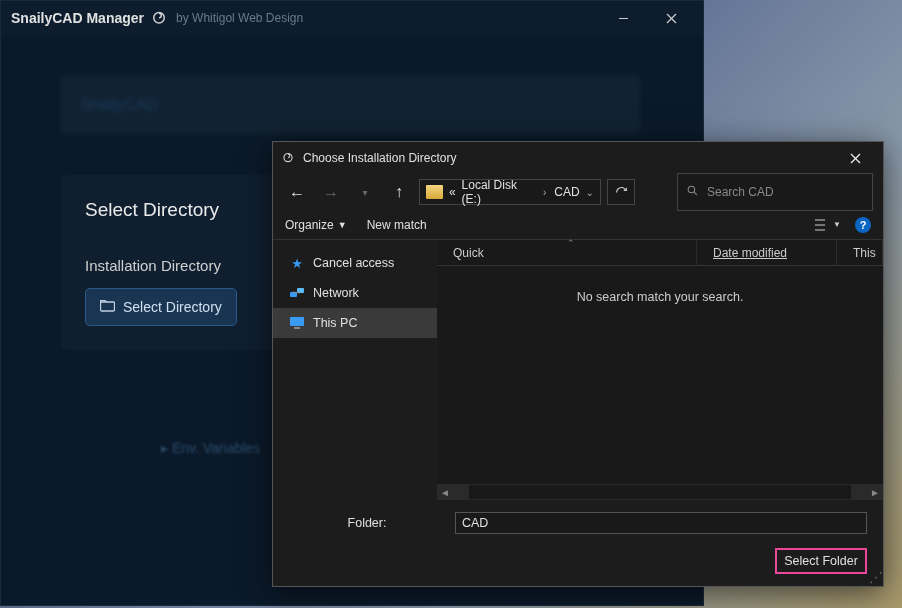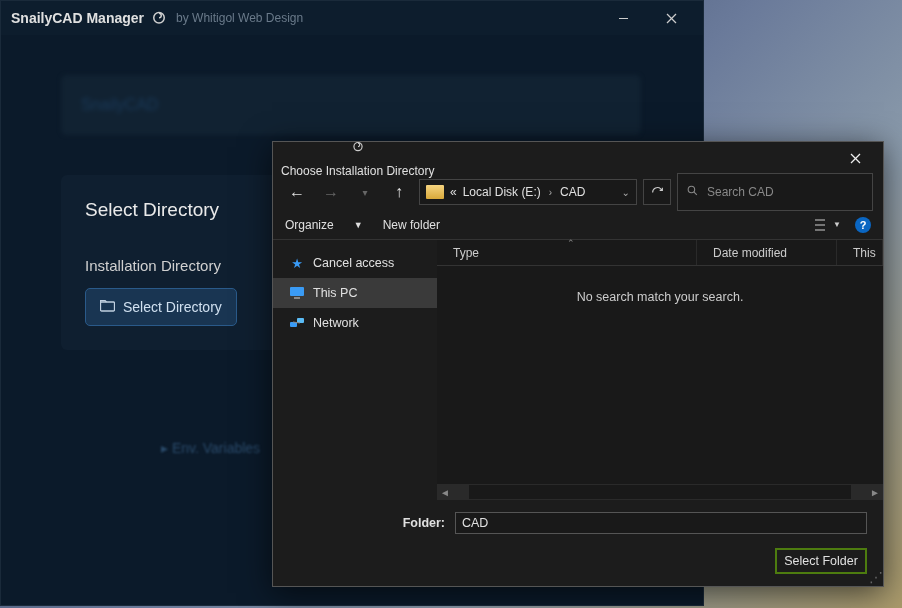--- a/index.html
+++ b/index.html
@@ -17,35 +17,35 @@
 .blur-block { width: 580px; height: 60px; background: #112232; border-radius: 6px; margin-bottom: 40px; display:flex; align-items:center; padding-left:20px; color:#1a3a5a; font-size:16px; filter: blur(2px);}
 .panel { background: #0f1f30; border-radius: 6px; padding: 24px; width: 580px; }
 .panel-title { color: #eaeaea; font-size: 19px; font-weight: 400; margin-bottom: 36px; }
 .panel-sub { color: #d0d0d0; font-size: 15px; margin-bottom: 14px; }
 .select-dir-btn { background: #193552; border: 1px solid #2a5a8a; color: #d0e0f0; padding: 10px 14px; border-radius: 5px; font-size: 14px; display: inline-flex; align-items: center; gap: 8px; cursor: pointer; }
 .below-blur { margin-top: 90px; width: 580px; height: 40px; color:#2a4a6a; filter: blur(1px); font-size:14px; padding-left:100px;}
 
 
 .dialog { position: absolute; left: 272px; top: 141px; width: 612px; height: 446px; background: #1c1c1c; border: 1px solid #555; box-shadow: 0 6px 30px rgba(0,0,0,.6); display: flex; flex-direction: column; }
 .dlg-titlebar { height: 32px; display: flex; align-items: center; padding: 0 8px; background: #1c1c1c; }
-.dlg-title { color: #e0e0e0; font-size: 12px; display: flex; align-items: center; gap: 8px; flex-direction: column; }
+.dlg-title { color: #e0e0e0; font-size: 12px; display: flex; align-items: center; gap: 8px; }
 .dlg-close { margin-left: auto; width: 40px; height: 28px; display: flex; align-items: center; justify-content: center; color: #e0e0e0; cursor: pointer; }
 
 .dlg-navbar { height: 36px; display: flex; align-items: center; padding: 0 10px; gap: 6px; }
 .nav-arrow { width: 28px; height: 28px; display: flex; align-items: center; justify-content: center; color: #e0e0e0; cursor: pointer; }
 .nav-arrow.disabled { color: #666; cursor: default; }
 .addr-bar { flex: 1; height: 26px; background: #191919; border: 1px solid #444; display: flex; align-items: center; padding: 0 6px; color: #e0e0e0; font-size: 12px; gap: 6px; }
 .folder-ico { width: 18px; height: 14px; background: linear-gradient(#f5d480,#d9a93a); border-radius: 1px; }
 .addr-chev { color: #aaa; font-size: 10px; padding: 0 2px; }
 .addr-drop { margin-left: auto; color: #aaa; font-size: 10px;}
 .refresh-area { width: 28px; height: 26px; border: 1px solid #444; background:#191919; display:flex; align-items:center; justify-content:center; color:#ccc; }
-.search-bar { width: 196px; height: 26px; background: #191919; border: 1px solid #444; display: flex; align-items: center; padding: 18px 8px; color: #888; font-size: 12px; gap: 8px; }
+.search-bar { width: 196px; height: 26px; background: #191919; border: 1px solid #444; display: flex; align-items: center; padding: 18px 8px; color: #888; font-size: 12px; gap: 8px; margin-left: 36px; }
 
 .dlg-toolbar { height: 30px; display: flex; align-items: center; padding: 0 12px; gap: 20px; border-bottom: 1px solid #333; }
-.tool-item { color: #e0e0e0; font-size: 12px; cursor: pointer; display:flex; align-items:center; gap:20px;}
+.tool-item { color: #e0e0e0; font-size: 12px; cursor: pointer; display:flex; align-items:center; gap:4px;}
 .tool-right { margin-left: auto; display: flex; align-items: center; gap: 14px; }
 .view-ico { color: #ccc; font-size: 15px; cursor:pointer; display:flex; align-items:center; gap:2px;}
 .help-ico { width: 16px; height: 16px; border-radius: 50%; background: #0a66c2; color: #fff; font-size: 11px; display: flex; align-items: center; justify-content: center; cursor:pointer; font-weight:bold;}
 
 .dlg-main { flex: 1; display: flex; min-height: 0; }
 .dlg-sidebar { width: 164px; background: #1c1c1c; padding-top: 8px; }
 .tree-item { height: 30px; display: flex; align-items: center; padding-left: 16px; gap: 8px; color: #e0e0e0; font-size: 12.5px; cursor: pointer; }
 .tree-item.selected { background: #3a3a3a; }
 .tree-ico { width: 16px; height: 16px; display: flex; align-items: center; justify-content: center; font-size: 13px; }
 
@@ -53,25 +53,25 @@
 .col-headers { height: 26px; display: flex; align-items: center; border-bottom: 1px solid #333; color: #ccc; font-size: 12px; position:relative; }
 .col-h { padding-left: 16px; border-right: 1px solid #2a2a2a; height:100%; display:flex; align-items:center;}
 .sort-ind { position:absolute; left:130px; top:-2px; color:#888; font-size:9px;}
 .empty-state { flex: 1; display: flex; justify-content: center; padding-top: 24px; color: #ccc; font-size: 12.5px; }
 .hscroll { height: 16px; background: #2a2a2a; display: flex; align-items: center; }
 .hscroll-track { flex: 1; height: 14px; background: #191919; margin: 0 16px; position: relative; }
 .hscroll-arrow { width:16px; height:16px; display:flex; align-items:center; justify-content:center; color:#888; font-size:10px;}
 
 .dlg-footer { padding: 12px 16px; display: flex; flex-direction: column; gap: 14px; background:#1c1c1c; }
 .folder-row { display: flex; align-items: center; gap: 10px; }
-.folder-label { color: #e0e0e0; font-size: 12.5px; width: 156px; text-align: right; font-weight: bold; }
+.folder-label { color: #e0e0e0; font-size: 12.5px; width: 156px; text-align: center; }
 .folder-input { flex: 1; height: 22px; background: #191919; border: 1px solid #555; color: #e0e0e0; font-size: 12.5px; padding: 0 6px; }
 .btn-row { display: flex; justify-content: flex-end; gap: 10px; }
 .dlg-btn { min-width: 92px; height: 26px; background: #1c1c1c; border: 1px solid #888; color: #e0e0e0; font-size: 12.5px; cursor: pointer; }
-.dlg-btn.primary { border: 2px solid #4d7c0f; }
+.dlg-btn.primary { border: 2px solid #ec4899; }
 
 .resize-grip { position:absolute; right:2px; bottom:2px; width:12px; height:12px; color:#666; font-size:14px; line-height:10px; cursor:nwse-resize;}
 </style>
 </head>
 <body>
 
 <div class="app-window">
   <div class="app-titlebar">
     <div class="app-title">
       <span>SnailyCAD Manager</span>
@@ -156,65 +156,65 @@
           </svg></span>
       <span>Search CAD</span>
     </div>
   </div>
 
   <div class="dlg-toolbar">
     <div class="tool-item">
         <span>Organize</span>
         <span style="font-size:9px;">▼</span>
       </div>
-    <div class="tool-item">New folder</div>
+    <div class="tool-item">New match</div>
     <div class="tool-right">
       <div class="view-ico">
           <svg width="16" height="14" viewBox="0 0 16 14" stroke="#ccc" stroke-width="1">
             <line x1="0" y1="2" x2="10" y2="2"></line>
             <line x1="0" y1="7" x2="10" y2="7"></line>
             <line x1="0" y1="12" x2="10" y2="12"></line>
           </svg>
           <span style="font-size:8px;">▼</span>
         </div>
       <div class="help-ico">?</div>
     </div>
   </div>
 
   <div class="dlg-main">
     <div class="dlg-sidebar">
       <div class="tree-item">
         <span class="tree-ico" style="color:#3a9bf5;">★</span>
         <span>Cancel access</span>
-      </div>
-      <div class="tree-item selected">
-        <span class="tree-ico">
-            <svg width="16" height="14" viewBox="0 0 16 14">
-              <rect x="1" y="1" width="14" height="9" fill="#3a9bf5" rx="1"></rect>
-              <rect x="5" y="11" width="6" height="2" fill="#888"></rect>
-            </svg>
-          </span>
-        <span>This PC</span>
       </div>
       <div class="tree-item">
         <span class="tree-ico">
             <svg width="16" height="14" viewBox="0 0 16 14">
               <rect x="1" y="6" width="7" height="5" fill="#3a9bf5" rx="1"></rect>
               <rect x="8" y="2" width="7" height="5" fill="#5abbf5" rx="1"></rect>
               <line x1="4" y1="6" x2="11" y2="7" stroke="#888"></line>
             </svg>
           </span>
         <span>Network</span>
       </div>
+      <div class="tree-item selected">
+        <span class="tree-ico">
+            <svg width="16" height="14" viewBox="0 0 16 14">
+              <rect x="1" y="1" width="14" height="9" fill="#3a9bf5" rx="1"></rect>
+              <rect x="5" y="11" width="6" height="2" fill="#888"></rect>
+            </svg>
+          </span>
+        <span>This PC</span>
+      </div>
     </div>
     <div class="dlg-content">
       <div class="col-headers">
         <span class="sort-ind">⌃</span>
-        <div class="col-h" style="width:260px;">Type</div>
-        <div class="col-h" style="width:140px;">Date modified</div>
+        <div class="col-h" style="width:260px;">Quick</div>
+        <div class="col-h" style="width:140px;text-decoration:underline;">Date modified</div>
         <div class="col-h" style="flex:1;">This</div>
       </div>
       <div class="empty-state">No search match your search.</div>
       <div class="hscroll">
         <div class="hscroll-arrow">◄</div>
         <div class="hscroll-track"></div>
         <div class="hscroll-arrow">►</div>
       </div>
     </div>
   </div>

